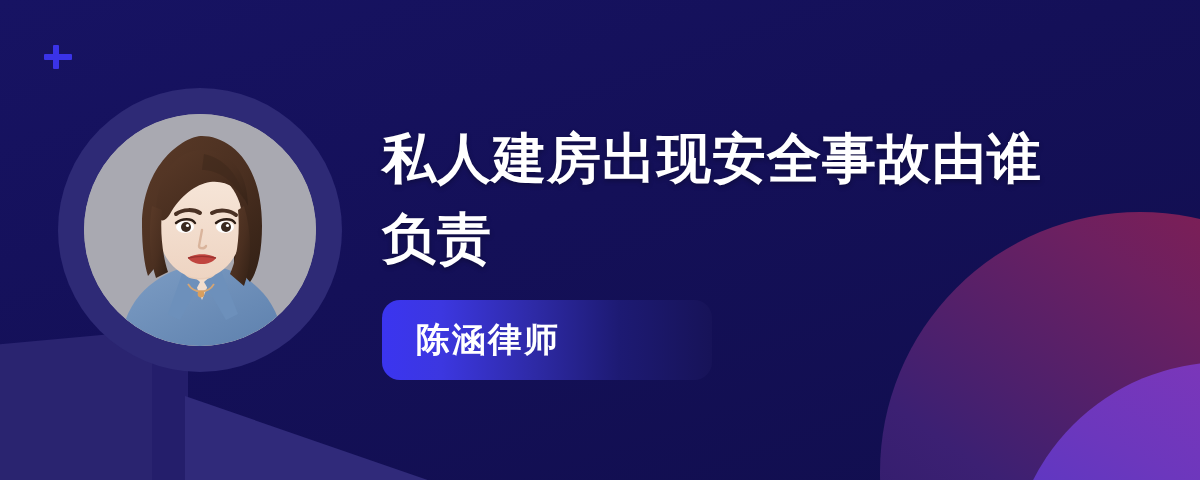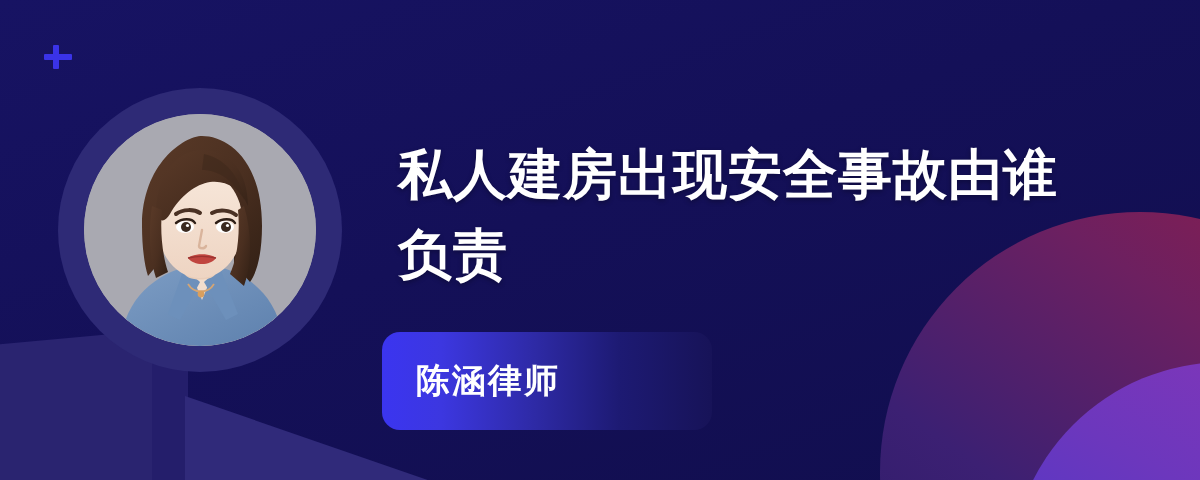--- a/index.html
+++ b/index.html
@@ -122,35 +122,35 @@
   .avatar-photo svg { display: block; }
 
   
   .content {
     position: absolute;
     left: 382px;
     top: 118px;
     width: 700px;
   }
   .headline {
-    margin: 16px;
+    margin: 0;
     color: #ffffff;
     font-size: 54px;
     font-weight: 700;
     line-height: 80px;
     letter-spacing: 1px;
     max-width: 660px;
     text-shadow: 0 2px 5px rgba(0,0,0,0.30);
   }
   .name-pill {
     margin-top: 22px;
     display: inline-flex;
     align-items: center;
     width: 330px;
-    height: 98px;
+    height: 80px;
     box-sizing: border-box;
     padding-left: 34px;
     border-radius: 18px;
     background: linear-gradient(90deg, #3b35f0 0%, #3c37e0 18%, #2e2aa6 46%, #1d1a73 72%, #171358 100%);
     color: #ffffff;
     font-size: 34px;
     font-weight: 700;
     letter-spacing: 2px;
   }
 </style>

